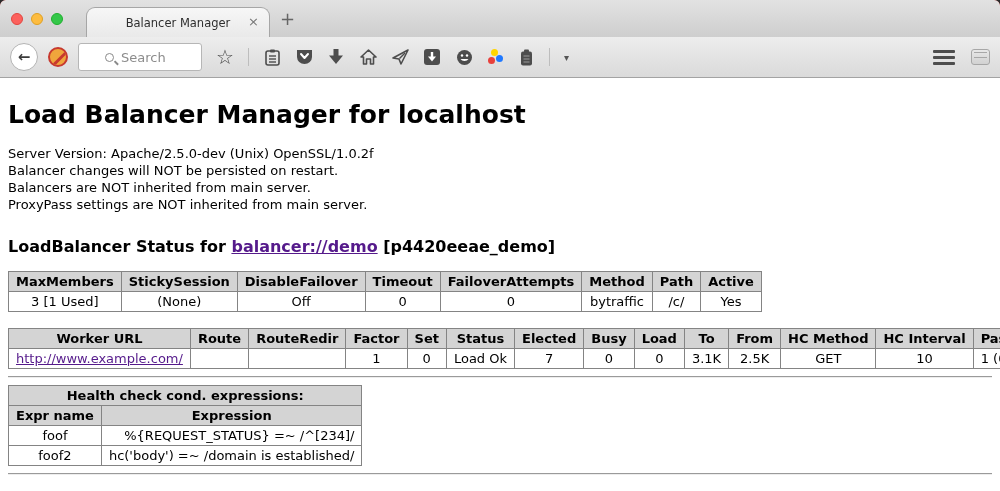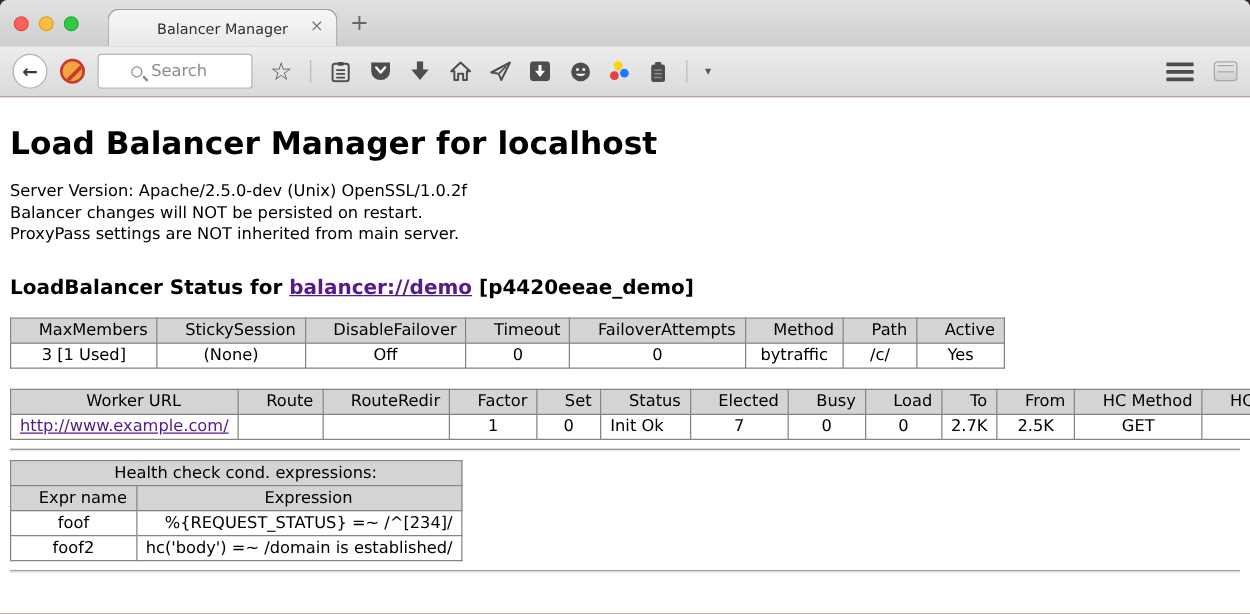--- a/index.html
+++ b/index.html
@@ -60,21 +60,21 @@
   .kbd:before { content:""; position:absolute; left:2px; top:2px; right:2px; height:4px; border-top:1.5px solid #9d9d9d; border-bottom:1.5px solid #9d9d9d; }
 
   
   .content { background:#fff; height:413px; padding:0 8px; font-size:13px; color:#000; }
   h1.pgtitle { font-size:25px; font-weight:bold; padding-top:22px; margin-bottom:16px; letter-spacing:0; }
   .info div { line-height:17px; }
   h3.bal { font-size:16px; font-weight:bold; margin:24px 0 15px; }
   h3.bal a { color:#551a8b; text-decoration:underline; }
   table { border-collapse:collapse; font-size:13px; }
   th, td { border:1px solid #848484; padding:2px 7px; text-align:center; white-space:nowrap; }
-  th { background:#d4d4d4; font-weight:normal;padding-left:22px; }
+  th { background:#d4d4d4; font-weight:bold; }
   td.left { text-align:left; }
   td a { color:#551a8b; text-decoration:underline; }
   .tbl1 { margin-bottom:16px; }
   .tbl2 { width:962px; }
   hr.rule { border:0; border-top:1px solid #9a9a9a; border-bottom:1px solid #ededed; background:#c4c4c4; height:1px; margin:7px 0 7px; }
   .tbl3 td.left { text-align:right; }
   svg { display:block; }
 </style>
 </head>
 <body>
@@ -177,20 +177,21 @@
       </div>
     <div class="kbd"></div>
   </div>
 
   <div class="content">
     <h1 class="pgtitle">Load Balancer Manager for localhost</h1>
 
     <div class="info">
       <div>Server Version: Apache/2.5.0-dev (Unix) OpenSSL/1.0.2f</div>
       <div>Balancer changes will NOT be persisted on restart.</div>
+      <div>Balancers are NOT inherited from main server.</div>
       <div>ProxyPass settings are NOT inherited from main server.</div>
     </div>
 
     <h3 class="bal"><span>LoadBalancer Status for </span><a href="#">balancer://demo</a><span> [p4420eeae_demo]</span></h3>
 
     <table class="tbl1">
       <tbody>
           <tr>
         <th>MaxMembers</th>
         <th>StickySession</th>
@@ -232,25 +233,25 @@
         <th>HC Interval</th>
         <th>Passes</th>
 
       </tr>
       <tr>
         <td class="left"><a href="#">http://www.example.com/</a></td>
         <td></td>
         <td></td>
         <td>1</td>
         <td>0</td>
-        <td class="left">Init Ok</td>
+        <td class="left">Load Ok</td>
         <td>7</td>
         <td>0</td>
         <td>0</td>
-        <td>2.7K</td>
+        <td>3.1K</td>
         <td>2.5K</td>
         <td>GET</td>
         <td>10</td>
         <td class="left">1 (0)</td>
 
       </tr>
     </tbody>
       </table>
 
     <hr class="rule">

